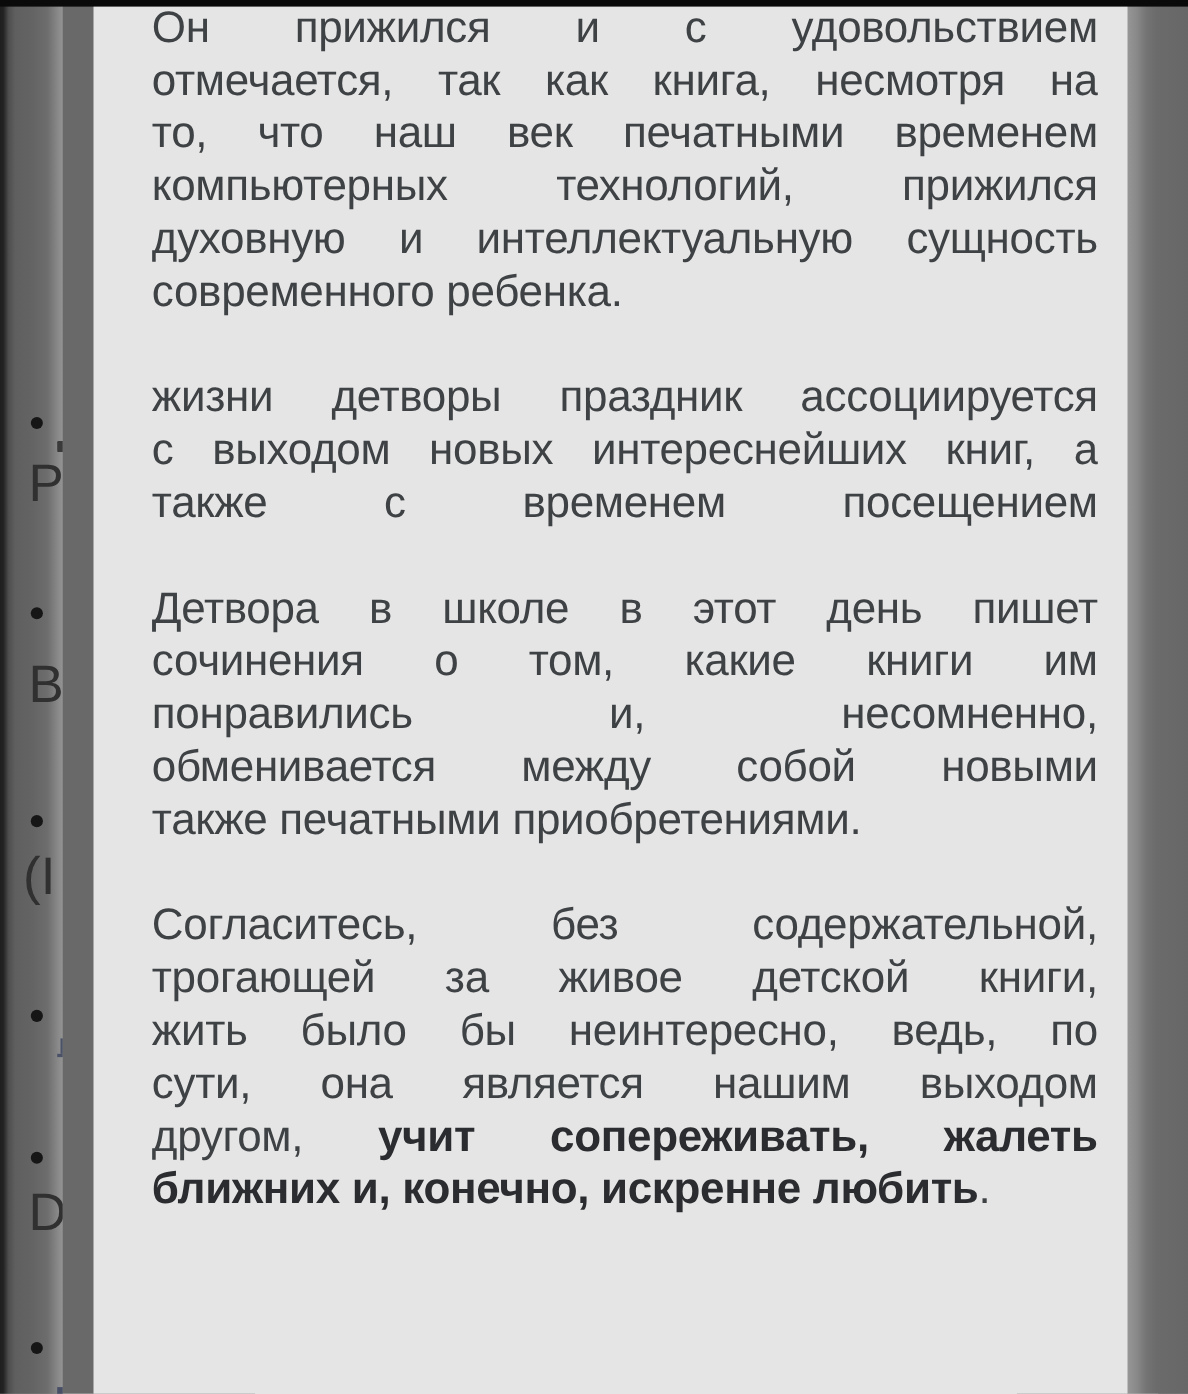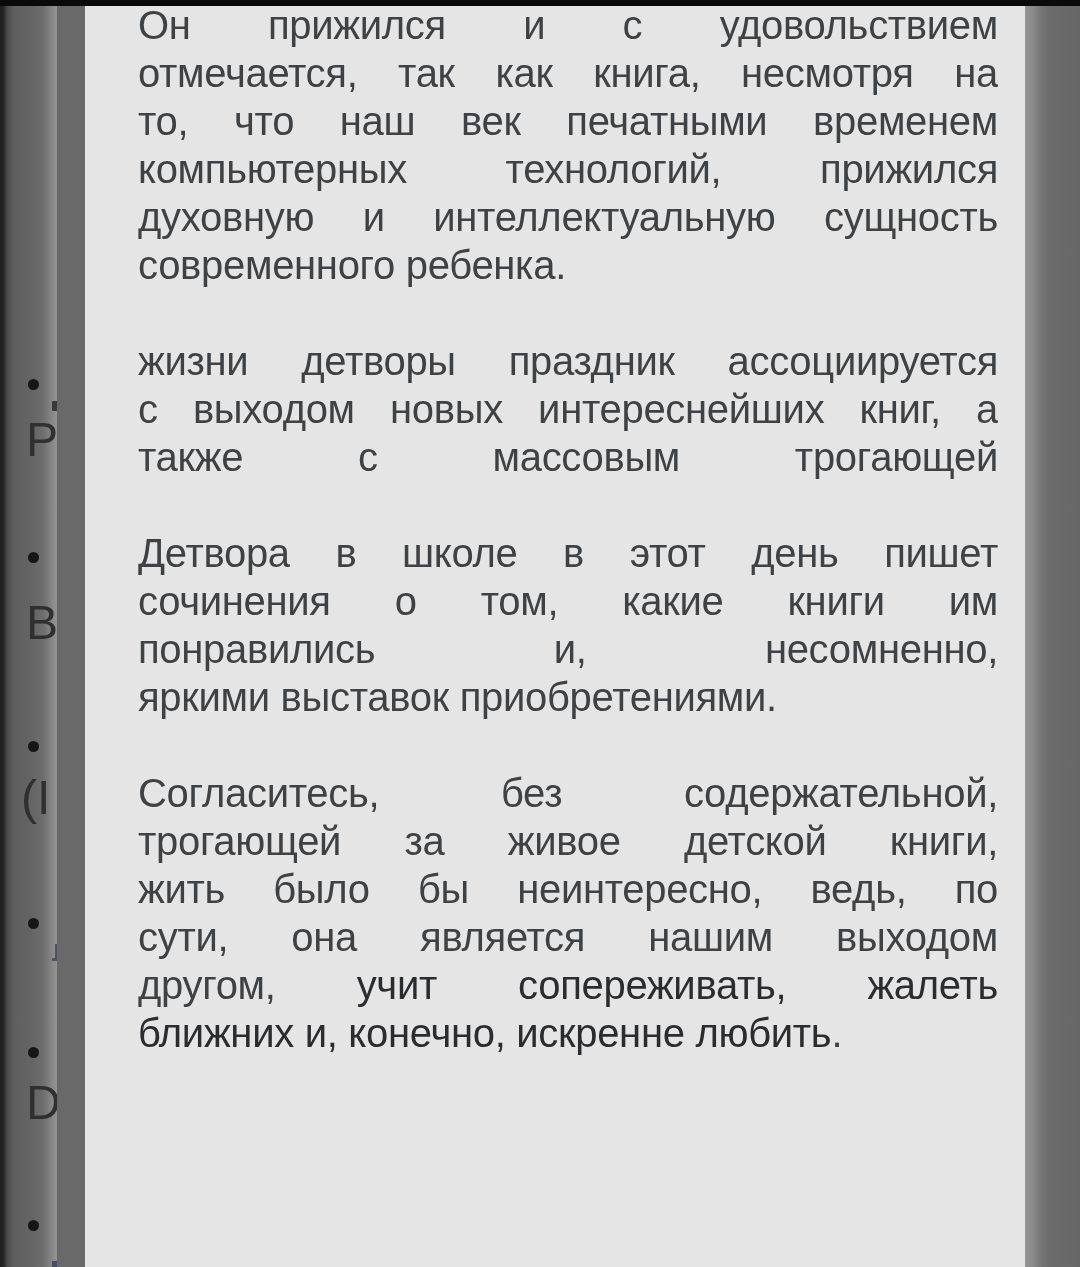--- a/index.html
+++ b/index.html
@@ -29,21 +29,21 @@
     background:#e5e5e5;overflow:hidden;margin-left:28px;
   }
   .content{
     padding:1px 55px 0 53px;
     font-size:40px;line-height:48px;letter-spacing:-0.3px;
     color:#3f4245;text-align:justify;
   }
   .para{margin:0 0 48px 0;}
   .line{height:48px;overflow:hidden;text-align:justify;text-align-last:justify;}
   .line.plast{text-align-last:left;}
-  .b{font-weight:normal;color:#2a2c2f;}
+  .b{font-weight:bold;color:#2a2c2f;}
   .top-strip{
     position:absolute;left:0;top:0;width:1080px;height:6px;background:#0a0a0a;z-index:5;
   }
 </style>
 </head>
 <body>
 
 <div class="gutter gutter-left">
   <div id="frag-container">
       <div class="frag frag-bullet" style="left: 28px; top: 379px;"></div>
@@ -68,27 +68,28 @@
         <div class="line">Он прижился и с удовольствием</div>
         <div class="line">отмечается, так как книга, несмотря на</div>
         <div class="line">то, что наш век печатными временем</div>
         <div class="line">компьютерных технологий, прижился</div>
         <div class="line">духовную и интеллектуальную сущность</div>
         <div class="line plast">современного ребенка.</div>
       </div>
       <div class="para">
         <div class="line">жизни детворы праздник ассоциируется</div>
         <div class="line">с выходом новых интереснейших книг, а</div>
-        <div class="line">также с массовым трогающей</div>
+        <div class="line">также с временем посещением</div>
       </div>
       <div class="para">
         <div class="line">Детвора в школе в этот день пишет</div>
         <div class="line">сочинения о том, какие книги им</div>
         <div class="line">понравились и, несомненно,</div>
-        <div class="line plast">яркими выставок приобретениями.</div>
+        <div class="line">обменивается между собой новыми</div>
+        <div class="line plast">также печатными приобретениями.</div>
       </div>
       <div class="para">
         <div class="line">Согласитесь, без содержательной,</div>
         <div class="line">трогающей за живое детской книги,</div>
         <div class="line">жить было бы неинтересно, ведь, по</div>
         <div class="line">сути, она является нашим выходом</div>
         <div class="line">другом, <span class="b">учит сопереживать, жалеть</span></div>
         <div class="line plast"><span class="b">ближних и, конечно, искренне любить</span>.</div>
       </div>
     </div>

